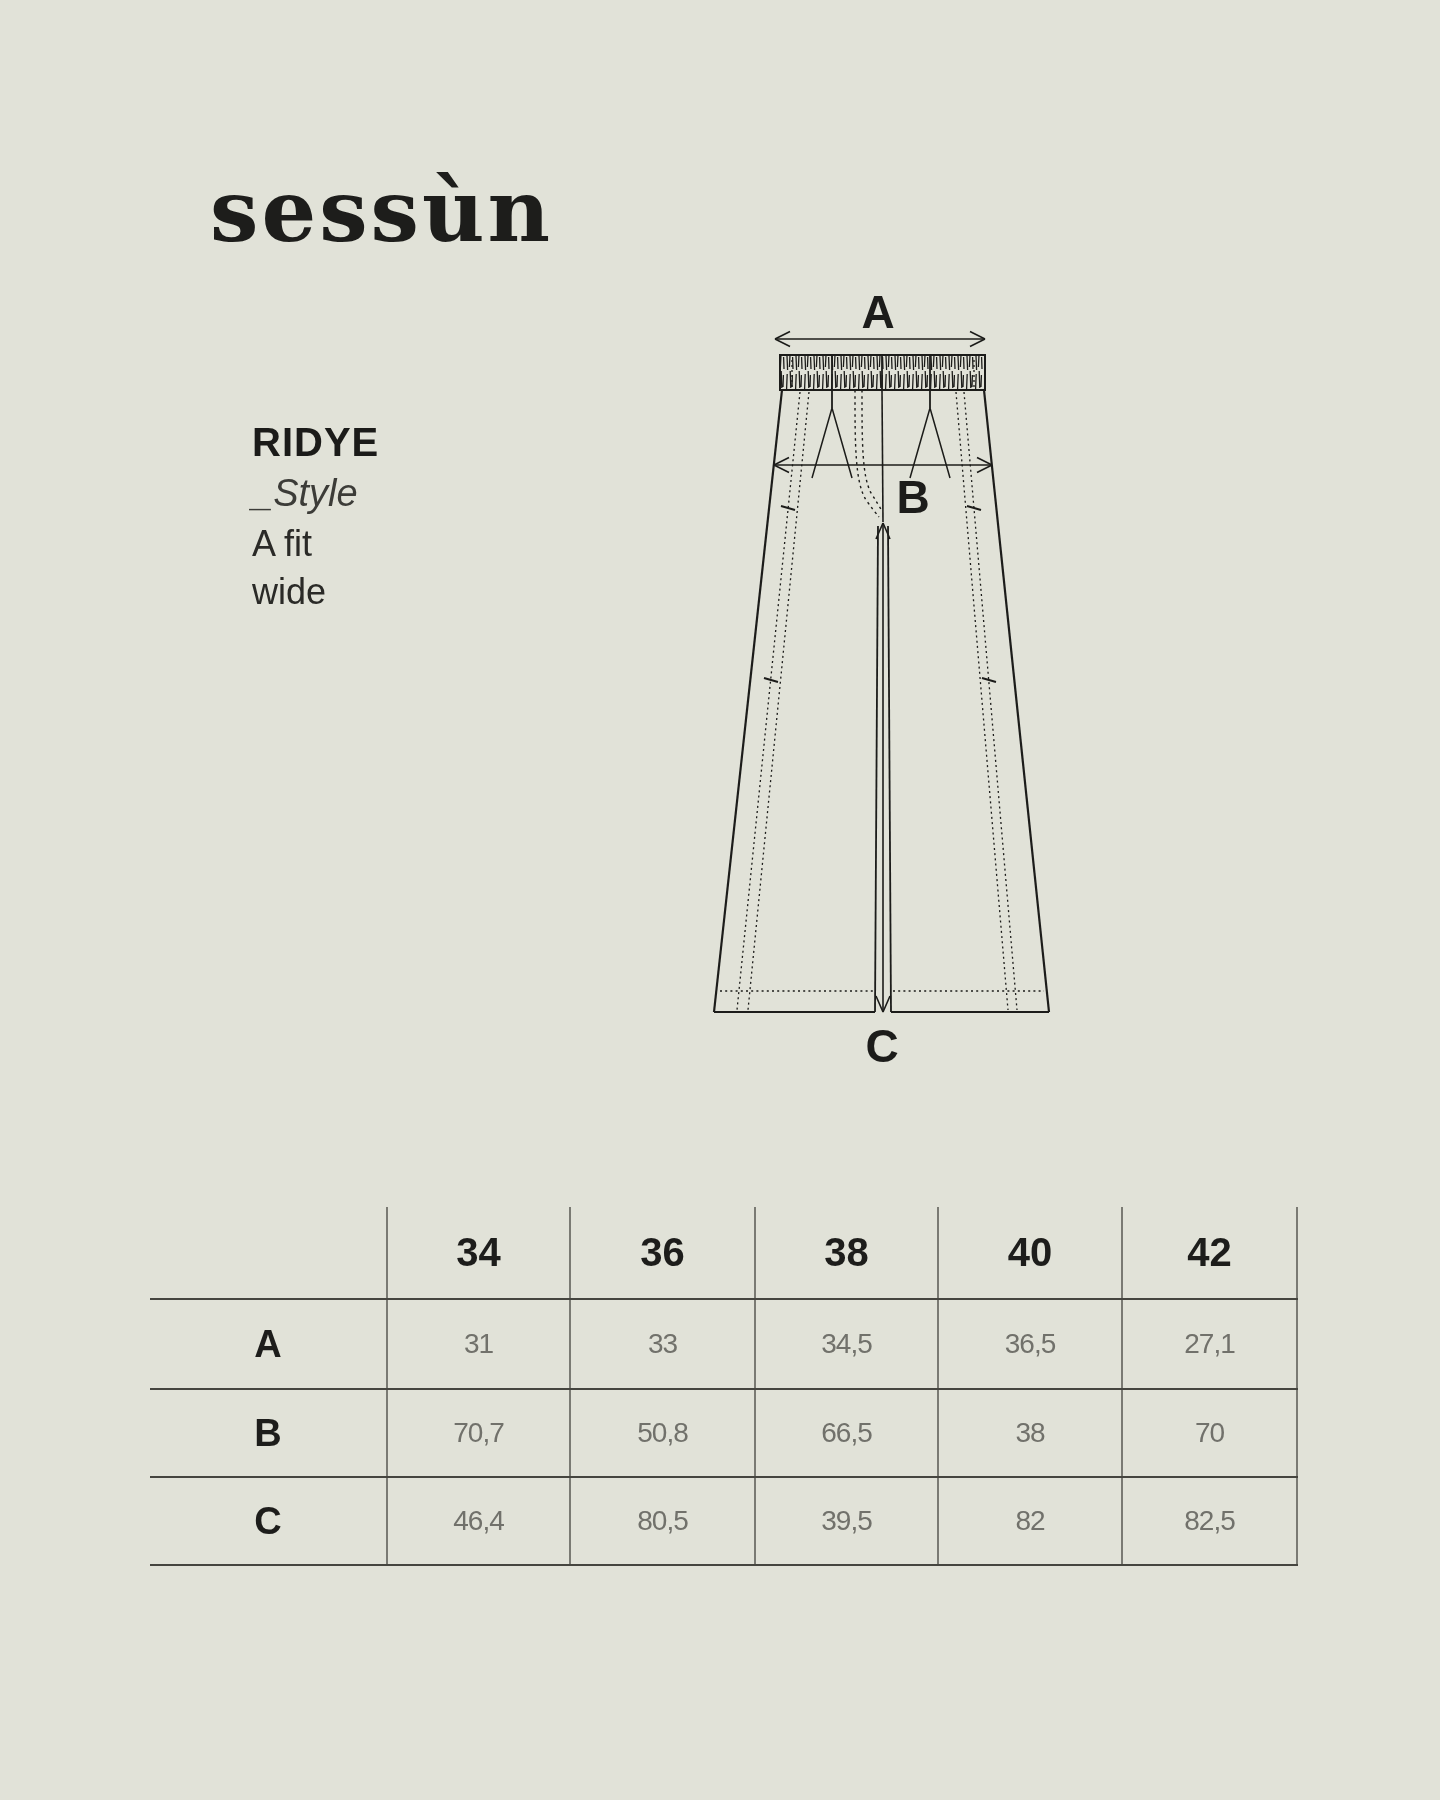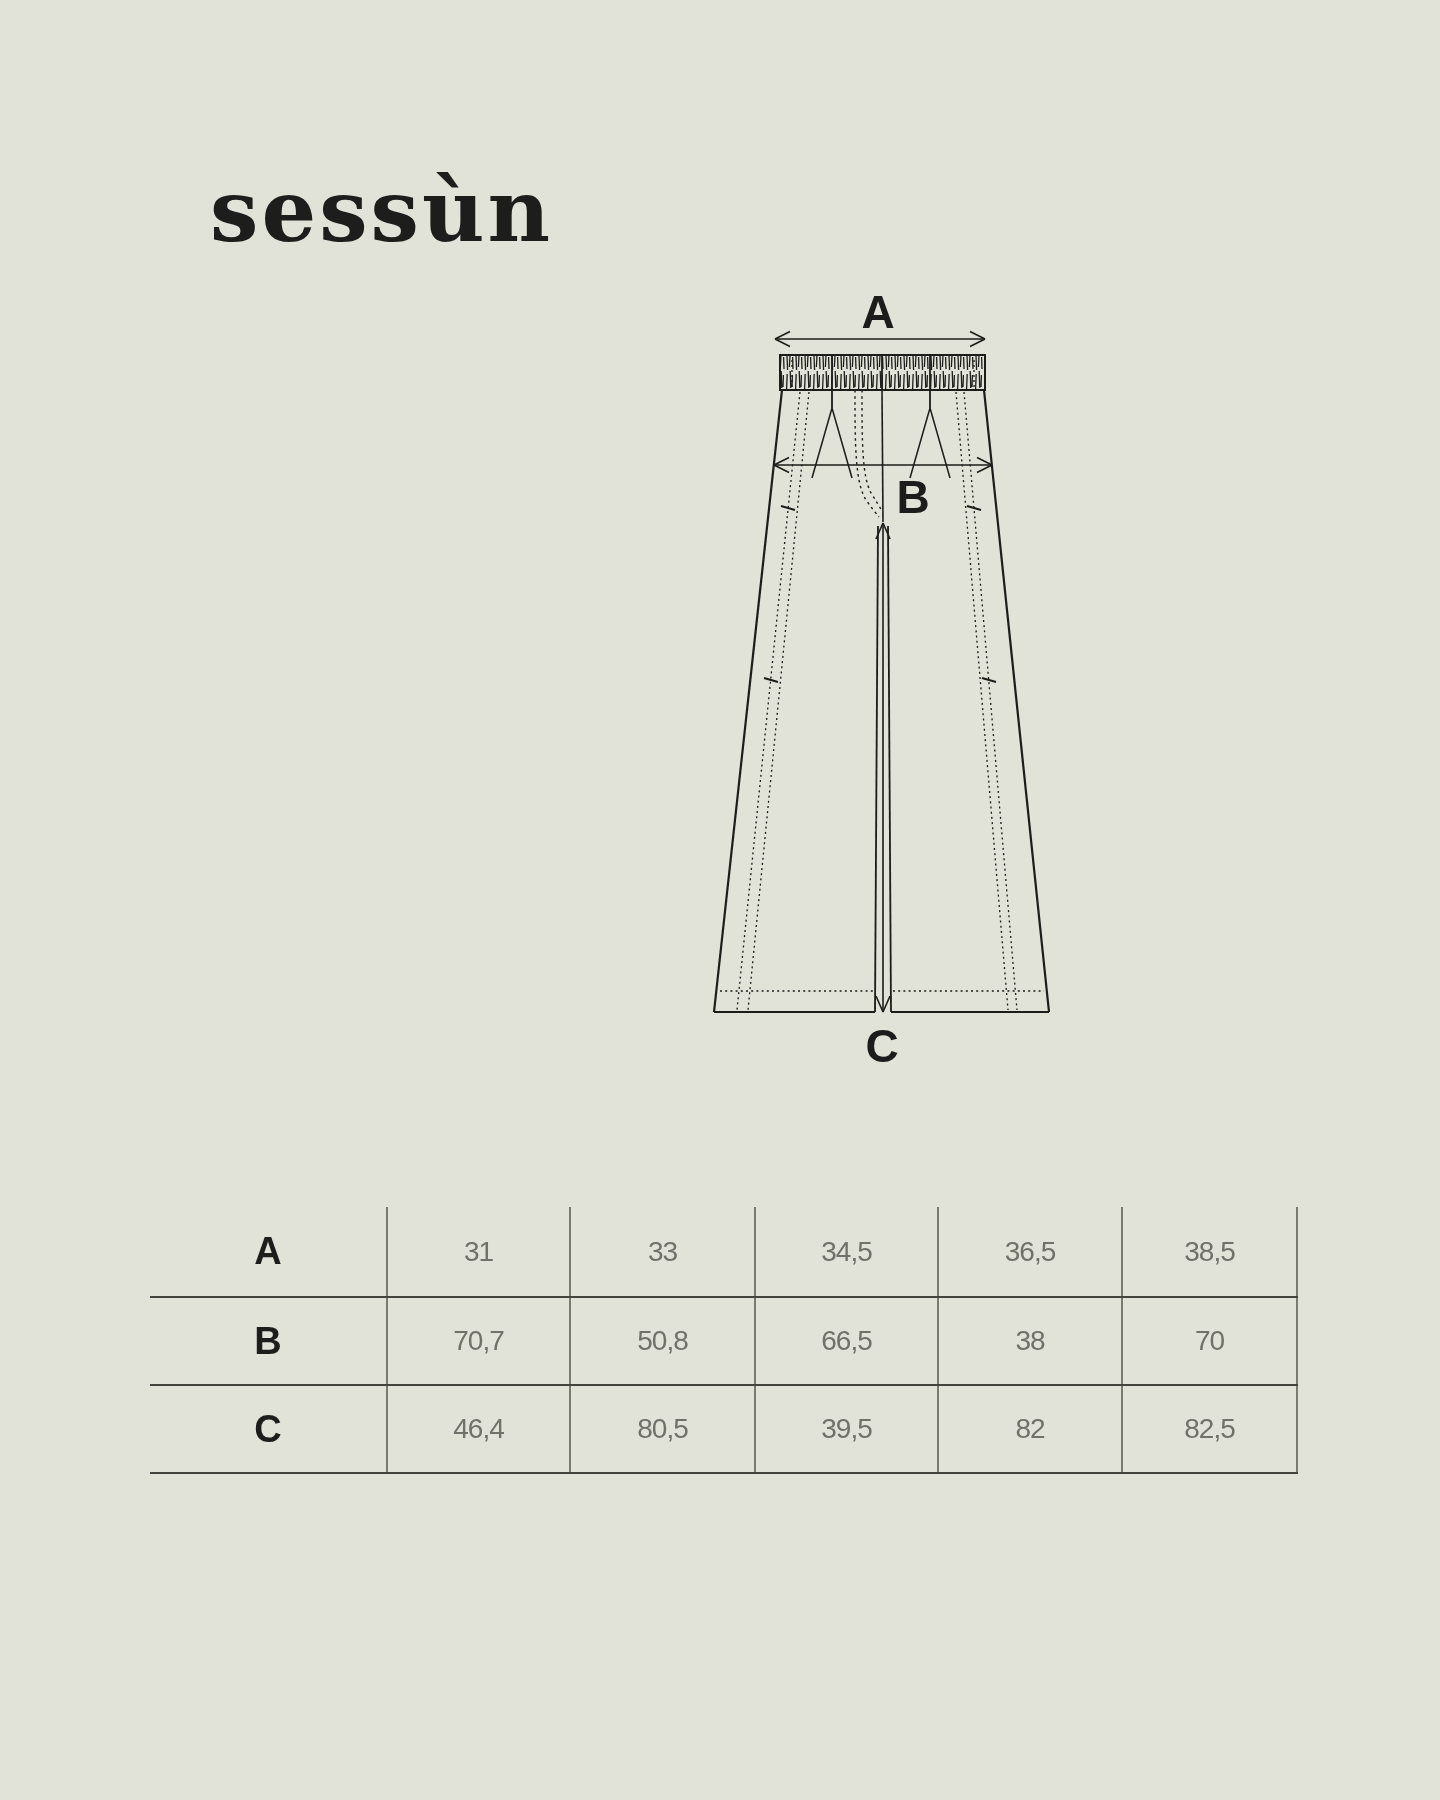--- a/index.html
+++ b/index.html
@@ -100,20 +100,26 @@
     color: #9b9b93;
   }
 </style>
 </head>
 <body>
 
 <div class="canvas">
 
   <div class="logo">sessùn</div>
 
+  <div class="product">
+    <div class="p-name">RIDYE</div>
+    <div class="p-style">_Style</div>
+    <div class="p-fit">A fit</div>
+    <div class="p-fit">wide</div>
+  </div>
 
   <svg class="drawing" viewBox="0 0 640 830" xmlns="http://www.w3.org/2000/svg">
     <defs>
       <pattern id="shirr" width="9" height="35" patternUnits="userSpaceOnUse">
         <path d="M2,1 L2.6,15 M2.2,19 L1.6,34 M5,0 L4.4,12 M5.2,16 L5.8,33 M7.6,2 L8,14 M7.4,20 L7,32" stroke="#1c1c1a" stroke-width="1.3" fill="none"></path>
       </pattern>
     </defs>
 
     <g stroke="#1c1c1a" fill="none" stroke-linecap="butt">
 
@@ -193,27 +199,35 @@
   <table class="size-table">
     <colgroup>
       <col style="width:237px">
       <col style="width:183px">
       <col style="width:185px">
       <col style="width:183px">
       <col style="width:184px">
       <col style="width:175px">
     </colgroup>
     <tbody>
+      <tr class="r-head">
+        <th class="lbl"></th>
+        <th class="size">34</th>
+        <th class="size">36</th>
+        <th class="size">38</th>
+        <th class="size">40</th>
+        <th class="size">42</th>
+      </tr>
       <tr class="r-a">
         <td class="lbl">A</td>
         <td class="val">31</td>
         <td class="val">33</td>
         <td class="val">34,5</td>
         <td class="val">36,5</td>
-        <td class="val">38,5</td>
+        <td class="val">27,1</td>
       </tr>
       <tr class="r-b">
         <td class="lbl">B</td>
         <td class="val">70,7</td>
         <td class="val">50,8</td>
         <td class="val">66,5</td>
         <td class="val">38</td>
         <td class="val">70</td>
       </tr>
       <tr class="r-c">

